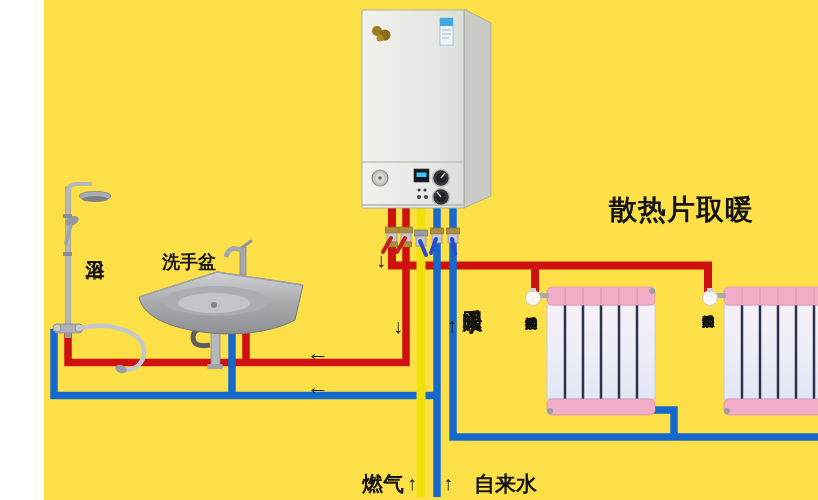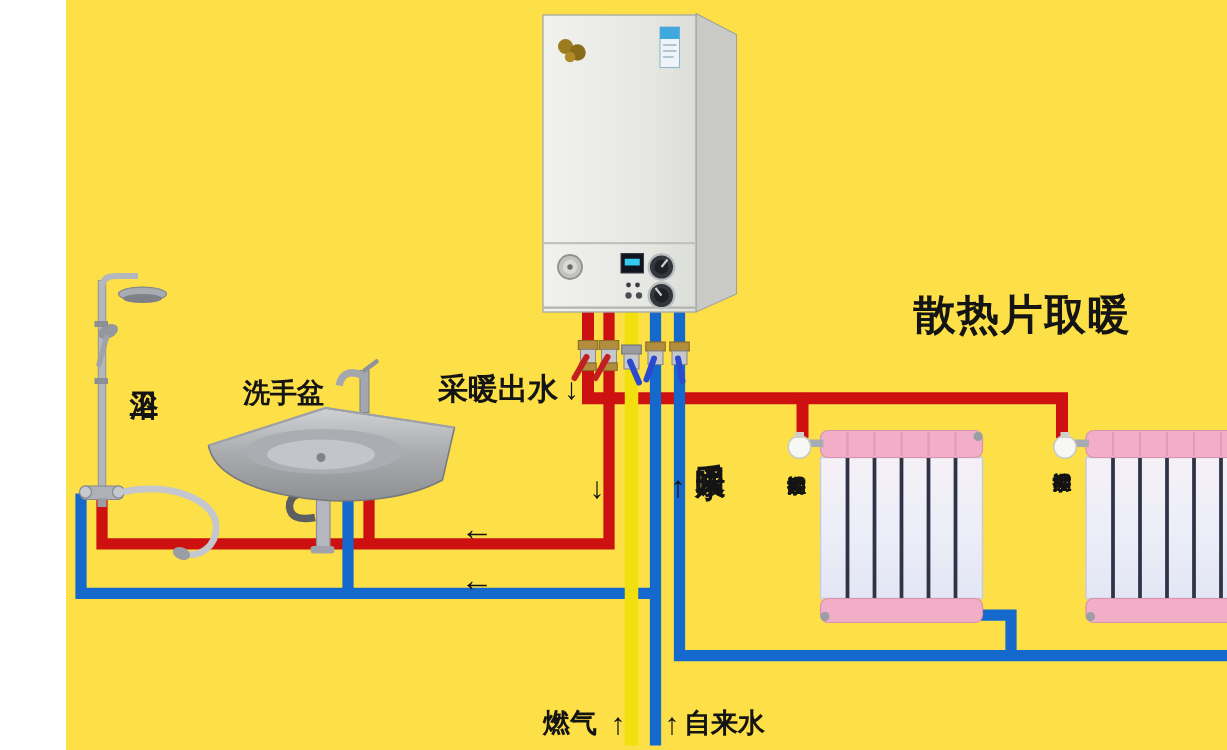--- a/index.html
+++ b/index.html
@@ -5,21 +5,21 @@
   html,body{margin:0;padding:0;background:#ffffff;}
   #canvas{
     position:relative;width:818px;height:500px;background:#fde047;overflow:hidden;
     font-family:"Liberation Sans",sans-serif;
     margin-left:44px;
   }
   #pipes-svg{position:absolute;left:0;top:0;}
   .lbl{position:absolute;color:#141414;font-weight:700;line-height:1.05;white-space:nowrap;}
   .lbl-title{font-size:28px;letter-spacing:1px;}
   .lbl-big{font-size:20px;}
-  .lbl-bottom{font-size:18px;}
+  .lbl-bottom{font-size:21px;}
   .lbl-basin{font-size:18px;}
   .vert{writing-mode:vertical-rl;text-orientation:upright;white-space:normal;}
   .lbl-bath{font-size:19px;letter-spacing:1px;}
   .lbl-return{font-size:20px;letter-spacing:2px;}
   .lbl-valve{font-size:12.5px;font-weight:700;letter-spacing:0px;}
   .arrow{position:absolute;color:#141414;font-weight:700;font-size:20px;line-height:1;}
   .arrow-left{font-size:22px;}
 </style>
 </head>
 <body>
@@ -228,37 +228,36 @@
     </g>
     <g>
       <rect x="672" y="293" width="10" height="5" fill="#a8abb1"></rect>
       <circle cx="666" cy="298" r="7.5" fill="#f7f7f4" stroke="#c9c9c4" stroke-width="1"></circle>
       <rect x="663" y="288" width="6" height="4" fill="#d0d0cb"></rect>
     </g>
   </svg>
 
   <div class="lbl lbl-title" style="left:565px;top:195px;">散热片取暖</div>
 
-  <div class="lbl lbl-big" style="left:248px;top:250px;">采暖出水</div>
   <span class="arrow" style="left:332px;top:250px;">↓</span>
 
   <span class="arrow" style="left:349px;top:316px;">↓</span>
 
   <div class="lbl lbl-return vert" style="left:418px;top:292px;">采暖回水</div>
   <span class="arrow" style="left:403px;top:315px;">↑</span>
 
   <div class="lbl lbl-bath vert" style="left:41px;top:245px;">卫浴</div>
 
   <div class="lbl lbl-basin" style="left:118px;top:253px;text-align:center;">洗手盆</div>
 
   <div class="lbl lbl-valve vert" style="left:480px;top:307px;">手动温控阀</div>
   <div class="lbl lbl-valve vert" style="left:657px;top:305px;">手动温控阀</div>
 
   <div class="lbl lbl-bottom" style="left:318px;top:473px;">燃气</div>
   <span class="arrow" style="left:363px;top:473px;">↑</span>
 
   <span class="arrow" style="left:399px;top:473px;">↑</span>
-  <div class="lbl lbl-bottom" style="left:412px;top:473px;">自来水</div>
+  <div class="lbl lbl-bottom" style="left:430px;top:473px;">自来水</div>
 
   <span class="arrow arrow-left" style="left:263px;top:342px;">←</span>
   <span class="arrow arrow-left" style="left:263px;top:376px;">←</span>
 
 </div>
 
 </body></html>

